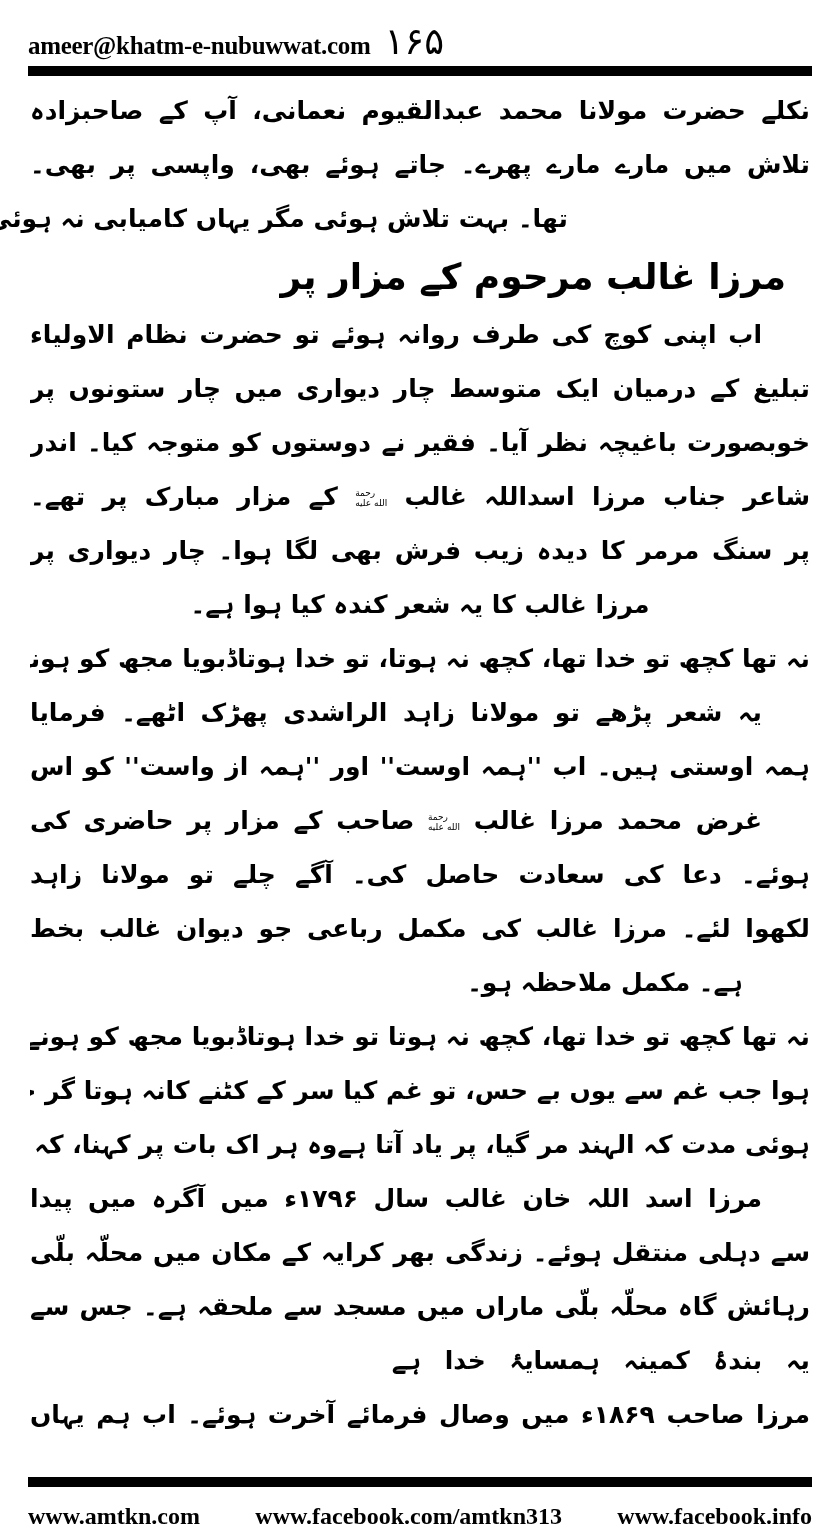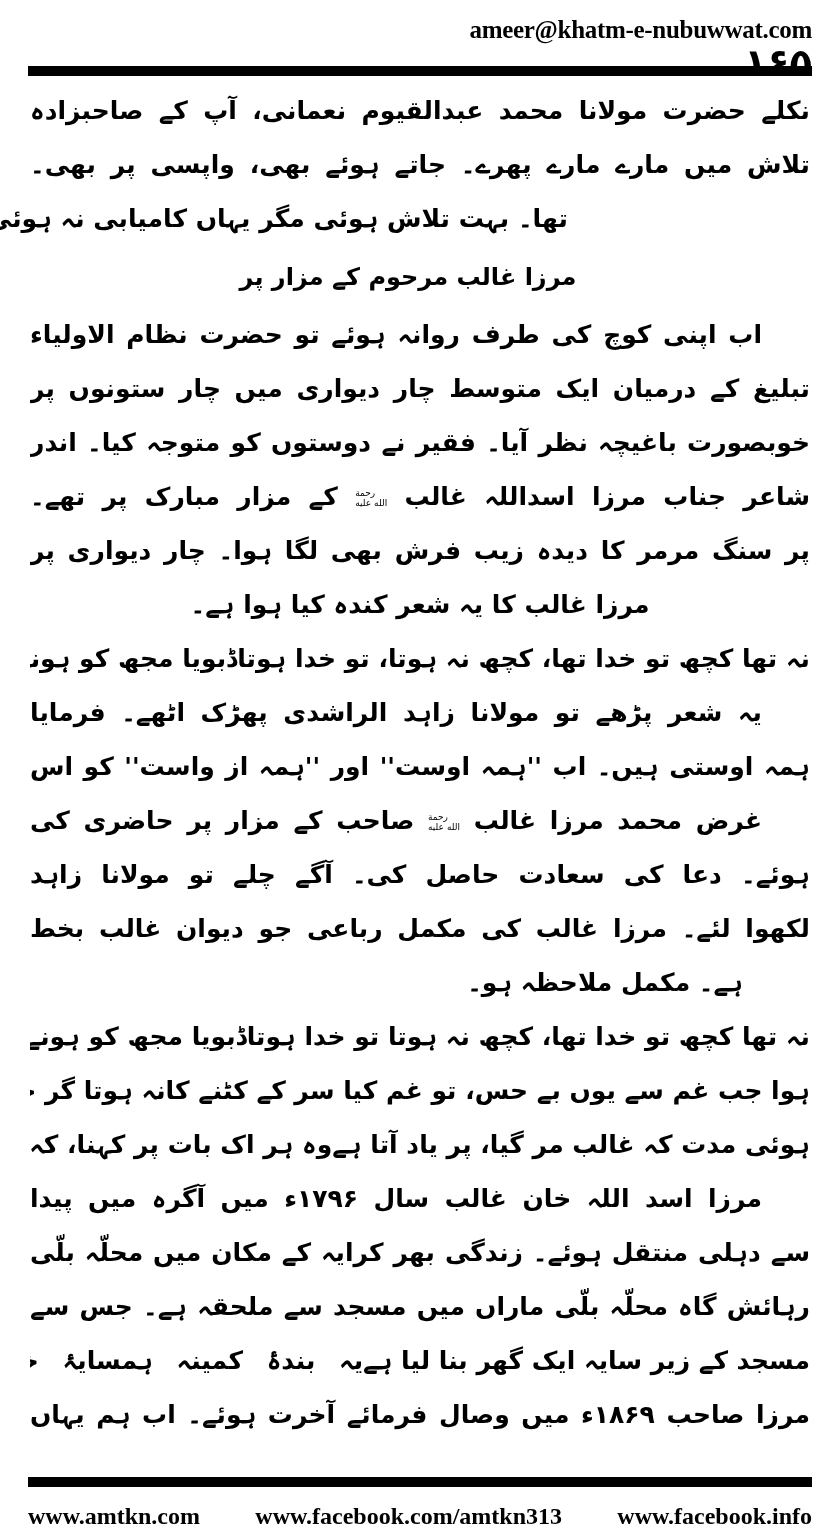--- a/index.html
+++ b/index.html
@@ -3,38 +3,38 @@
 <meta charset="utf-8">
 <style>
   * { margin:0; padding:0; box-sizing:border-box; }
   html,body { background:#e8e8e8; }
   .page {
     position:relative; width:840px; height:1540px; margin:0 auto;
     background:#ffffff; color:#000; overflow:hidden;
     font-family:"DejaVu Sans", sans-serif;
   }
   
-  .header { display:flex; align-items:flex-end; padding:16px 28px 0 28px; height:60px;flex-direction:column; }
+  .header { display:flex; align-items:flex-end; padding:16px 28px 0 28px; height:60px; }
   .email  { font-family:"Liberation Serif", serif; font-weight:700; font-size:25px; letter-spacing:-0.3px; }
-  .pagenum{ font-weight:700; font-size:37px; line-height:1; margin-left:22px; }
+  .pagenum{ font-weight:400; font-size:37px; line-height:1; margin-left:14px; }
   .hdr-title { margin-left:auto; direction:rtl; font-size:25px; white-space:nowrap; }
   .hdr-title sup { font-size:12px; }
   .rule { height:10px; background:#000; margin:6px 28px 0 28px; }
   
   .body { padding:8px 30px 0 30px; }
   .row {
     direction:rtl; height:54px; line-height:54px; font-size:25px; font-weight:700;
     overflow:hidden; white-space:nowrap;
   }
   .j   { text-align:justify; text-align-last:justify; white-space:normal; }
   .ind { padding-right:48px; }
   .c   { text-align:center; }
   .sl  { transform:translateX(-150px); }
   .sr  { transform:translateX(185px); }
-  .heading-row { height:62px; line-height:62px; font-size:24px; text-align:center; padding-right:24px; }
+  .heading-row { height:62px; line-height:62px; font-size:36px; text-align:right; padding-right:24px; }
   .verse { display:flex; justify-content:space-between; direction:rtl; }
   .verse .half { white-space:nowrap; }
   .stretch .half-l { word-spacing:15px; }
   .seal {
     display:inline-block; width:32px; font-size:9px; font-weight:400; line-height:10px;
     vertical-align:middle; text-align:left; white-space:normal;
   }
   
   .footer { position:absolute; left:28px; right:28px; bottom:10px; }
   .footer-rule { height:10px; background:#000; }
@@ -78,28 +78,27 @@
     <div class="row c sr">ہے۔ مکمل ملاحظہ ہو۔</div>
     <div class="row verse">
         <span class="half half-r">نہ تھا کچھ تو خدا تھا، کچھ نہ ہوتا تو خدا ہوتا</span>
         <span class="half half-l">ڈبویا مجھ کو ہونے نے، نہ ہوتا میں تو کیا ہوتا</span>
       </div>
     <div class="row verse">
         <span class="half half-r">ہوا جب غم سے یوں بے حس، تو غم کیا سر کے کٹنے کا</span>
         <span class="half half-l">نہ ہوتا گر جدا تن سے، تو زانو پر دھرا ہوتا</span>
       </div>
     <div class="row verse">
-        <span class="half half-r">ہوئی مدت کہ غالب مر گیا، پر یاد آتا ہے</span>
+        <span class="half half-r">ہوئی مدت کہ الہند مر گیا، پر یاد آتا ہے</span>
         <span class="half half-l">وہ ہر اک بات پر کہنا، کہ یوں ہوتا، تو کیا ہوتا</span>
       </div>
     <div class="row j ind">مرزا اسد اللہ خان غالب سال ۱۷۹۶ء میں آگرہ میں پیدا ہوئے۔ بچپن میں آگرہ</div>
     <div class="row j">سے دہلی منتقل ہوئے۔ زندگی بھر کرایہ کے مکان میں محلّہ بلّی ماراں میں رہے۔ آپ کی معروف</div>
     <div class="row j">رہائش گاہ محلّہ بلّی ماراں میں مسجد سے ملحقہ ہے۔ جس سے متعلق آپ کا یہ شعر ہے۔</div>
     <div class="row verse stretch">
-        <span class="half half-r">مسجد کے زیر سایہ ایک گھر بنا لیا ہے</span>
         <span class="half half-l">یہ بندۂ کمینہ ہمسایۂ خدا ہے</span>
       </div>
     <div class="row j">مرزا صاحب ۱۸۶۹ء میں وصال فرمائے آخرت ہوئے۔ اب ہم یہاں سے چلے تو</div>
   </div>
 
   <div class="footer">
     <div class="footer-rule"></div>
     <div class="footer-links">
       <span>www.amtkn.com</span>
       <span>www.facebook.com/amtkn313</span>

